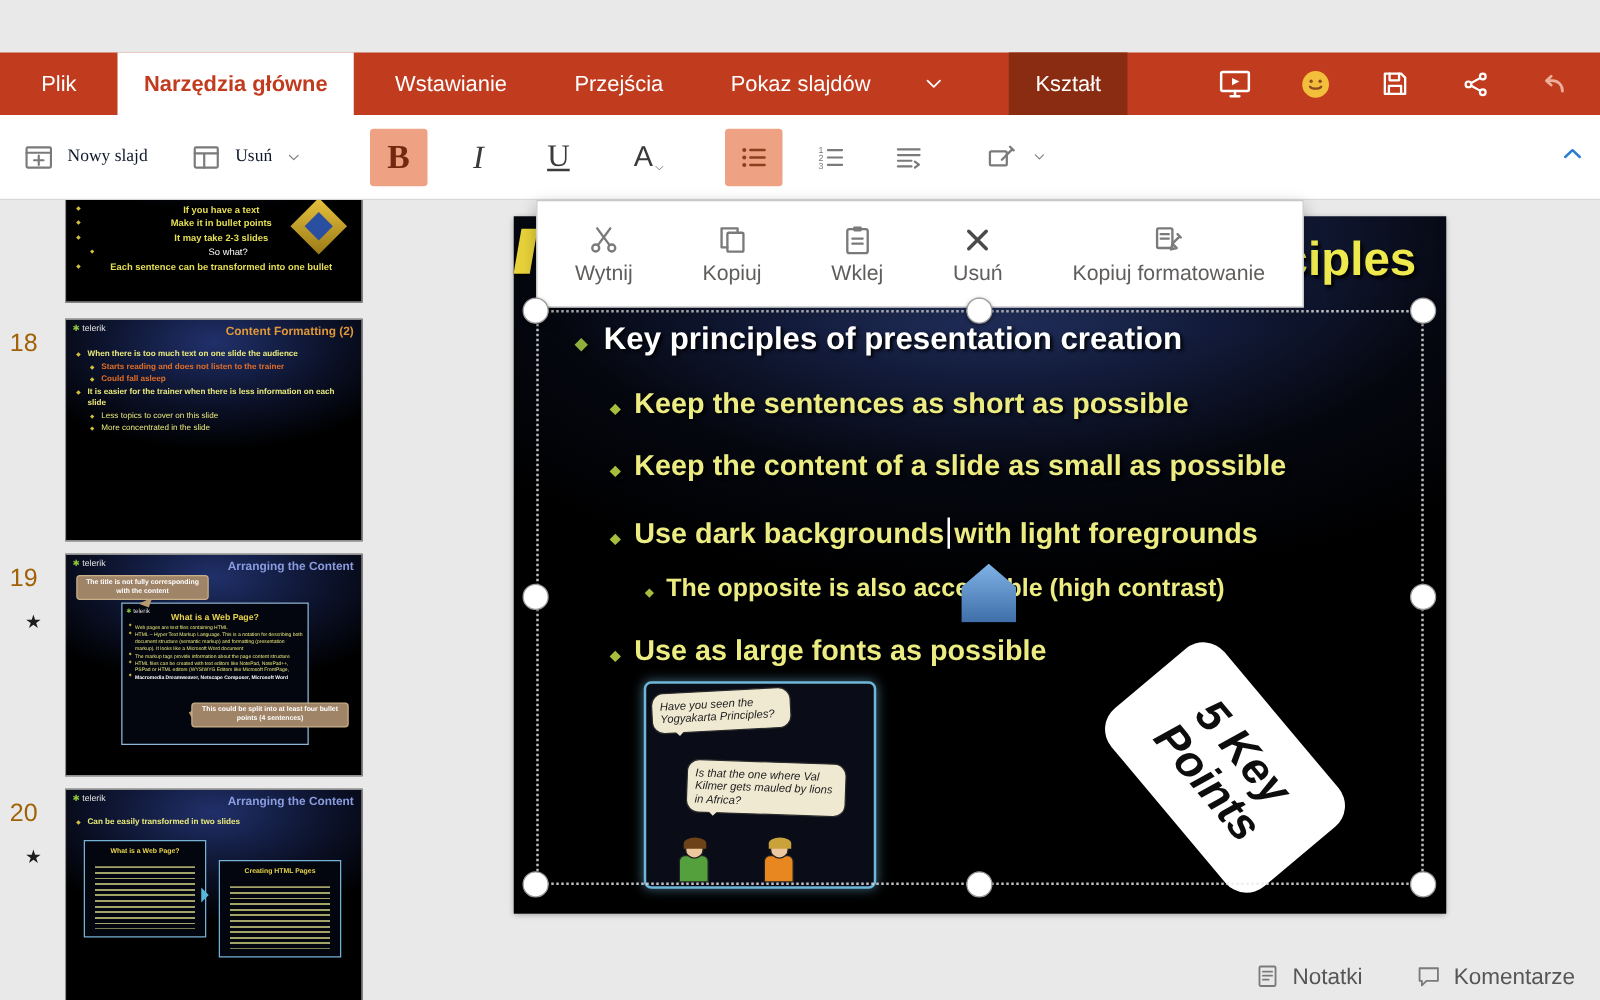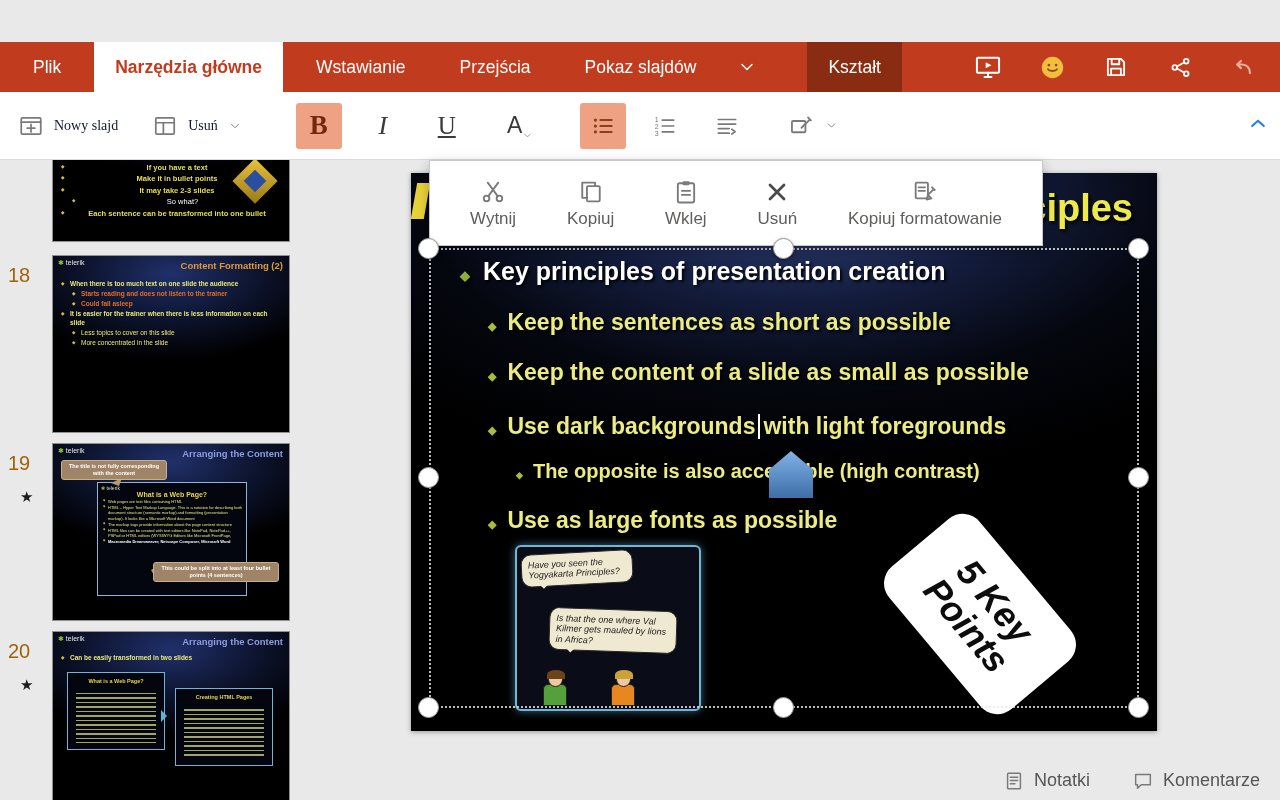--- a/index.html
+++ b/index.html
@@ -119,27 +119,27 @@
             border:2px dotted rgba(235,235,235,.8); z-index:24; }
   .handle { position:absolute; width:21px; height:21px; border-radius:50%; background:#fff;
             border:1px solid #9a9a9a; box-shadow:0 1px 3px rgba(0,0,0,.5); z-index:40; }
   .cursor-handle { position:absolute; left:769px; top:451px; width:44px; height:47px;
                    clip-path:polygon(50% 0%,100% 40%,100% 100%,0% 100%,0% 40%);
                    background:linear-gradient(180deg,#7fb2e5,#3f6ea8); z-index:26; }
 
   
   .popup { position:absolute; left:429px; top:160px; width:614px; height:86px; background:#fff;
            border:1px solid #c8c8c8; box-shadow:0 4px 12px rgba(0,0,0,.25); display:flex; align-items:center;
-           justify-content:space-between; padding:0 40px; z-index:30; }
+           justify-content:space-between; padding:0 30px; z-index:30; }
   .pitem { display:flex; flex-direction:column; align-items:center; gap:3px; }
   .plabel { font-size:17px; color:#605e5c; }
 
   
   .footer { position:absolute; right:20px; bottom:8px; display:flex; gap:42px; align-items:center; }
-  .fitem { display:flex; gap:9px; font-size:18px; color:#565656; }
+  .fitem { display:flex; align-items:center; gap:9px; font-size:18px; color:#565656; }
 
   
   .ic  { stroke:#7a7a7a; fill:none; stroke-width:1.6; stroke-linecap:round; stroke-linejoin:round; }
   .icw { stroke:#ffffff; fill:none; stroke-width:1.7; stroke-linecap:round; stroke-linejoin:round; }
   .icd { stroke:#4a4a4a; fill:none; stroke-width:2.4; stroke-linecap:round; }
   .icu { stroke:#ecaf9a; fill:none; stroke-width:2; stroke-linecap:round; stroke-linejoin:round; }
   .ico { stroke:#8c3f1c; fill:none; stroke-width:1.8; stroke-linecap:round; }
   .icb { stroke:#2b7cd3; fill:none; stroke-width:2.4; stroke-linecap:round; stroke-linejoin:round; }
 </style>
 </head>

